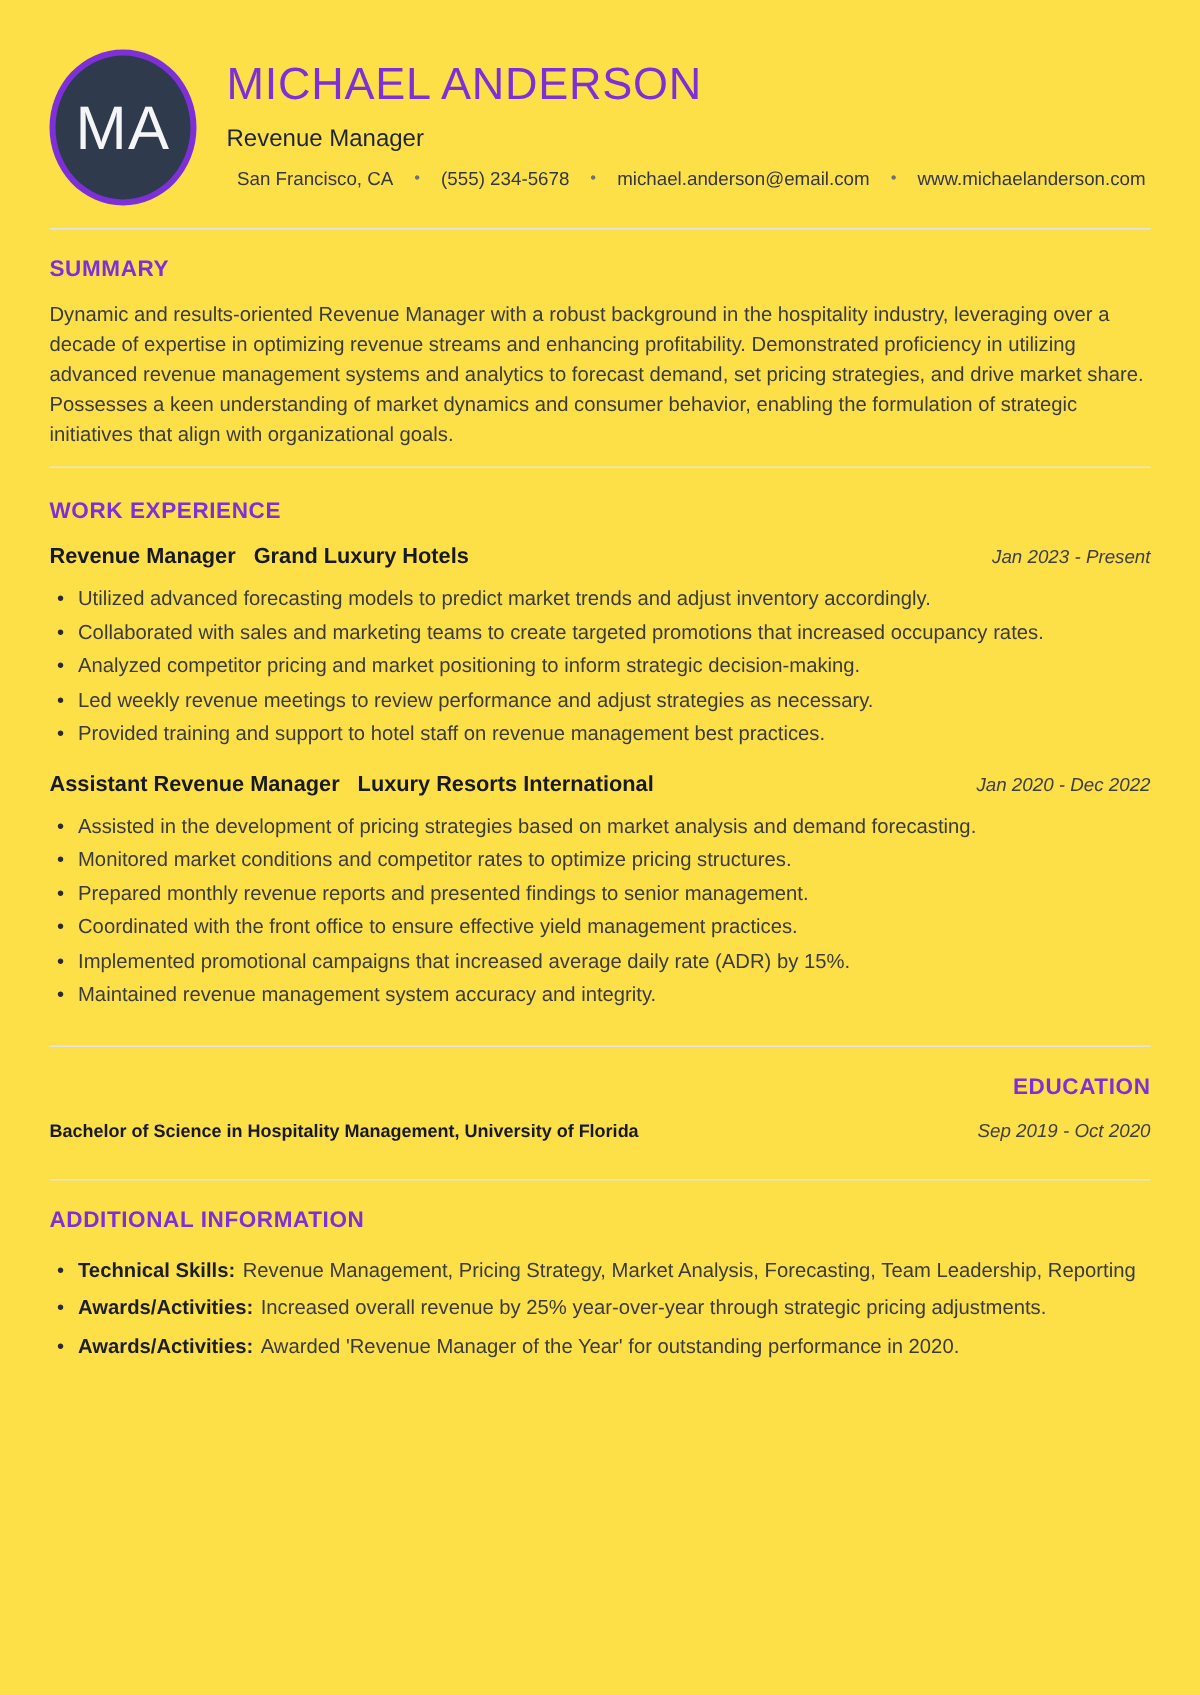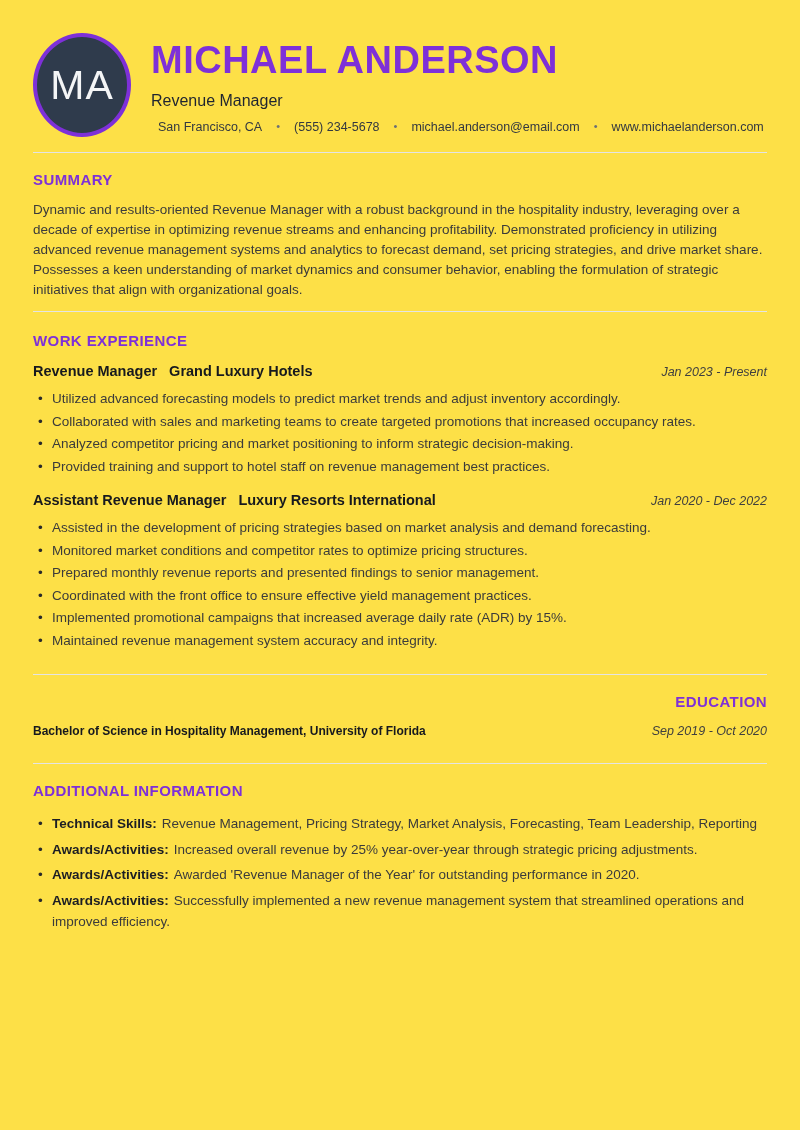--- a/index.html
+++ b/index.html
@@ -25,21 +25,21 @@
     width:98px;height:104px;border-radius:50%;
     background:var(--avatar-bg);
     border:4px solid var(--accent);
     display:flex;align-items:center;justify-content:center;
     flex:0 0 auto;
   }
   .avatar span{color:#F4F5F6;font-size:41px;letter-spacing:1px;font-weight:400;}
   .header-text{margin-left:20px;padding-top:8px;}
   .name{
     color:var(--accent);
-    font-size:38px;font-weight:700;letter-spacing:0.5px;
+    font-size:30px;font-weight:400;letter-spacing:0.5px;
     line-height:1.05;
   }
   .prof-title{margin-top:11px;font-size:16px;color:#1F2430;}
   .contact{margin-top:10px;margin-left:7px;list-style:none;font-size:12.5px;color:#333840;}
   .contact li{display:inline;white-space:nowrap;}
   .contact li + li::before{content:"\2022";color:#6B6F76;font-size:11px;margin:0 14px;position:relative;top:-1px;}
 
   
   .divider{border:none;border-top:1px solid var(--divider);height:0;}
   .section-heading{
@@ -119,20 +119,21 @@
         <div class="job-title-line">
           <span>Revenue Manager</span><span class="job-company">Grand Luxury Hotels</span>
         </div>
         <span class="job-dates">Jan 2023 - Present</span>
       </div>
       <ul class="bullets">
 
           <li>Utilized advanced forecasting models to predict market trends and adjust inventory accordingly.</li>
           <li>Collaborated with sales and marketing teams to create targeted promotions that increased occupancy rates.</li>
           <li>Analyzed competitor pricing and market positioning to inform strategic decision-making.</li>
+          <li>Led weekly revenue meetings to review performance and adjust strategies as necessary.</li>
           <li>Provided training and support to hotel staff on revenue management best practices.</li>
         </ul>
     </div>
 
     <div class="job">
       <div class="job-header">
         <div class="job-title-line">
           <span>Assistant Revenue Manager</span><span class="job-company">Luxury Resorts International</span>
         </div>
         <span class="job-dates">Jan 2020 - Dec 2022</span>
@@ -164,18 +165,17 @@
   <div class="additional-section">
     <div class="section-heading">ADDITIONAL INFORMATION</div>
     <ul class="additional-list">
 
         <li><span class="ai-label">Technical Skills:</span><span class="ai-text">Revenue Management, Pricing Strategy, Market Analysis, Forecasting, Team Leadership, Reporting</span></li>
 
         <li><span class="ai-label">Awards/Activities:</span><span class="ai-text">Increased overall revenue by 25% year-over-year through strategic pricing adjustments.</span></li>
 
         <li><span class="ai-label">Awards/Activities:</span><span class="ai-text">Awarded 'Revenue Manager of the Year' for outstanding performance in 2020.</span></li>
 
-        <li><span class="ai-label">Awards/Activities:</span><span class="ai-text">Successfully implemented a new revenue management system that streamlined operations and improved efficiency.</span></li>
 
       </ul>
   </div>
 
 </div>
 
 </body></html>

